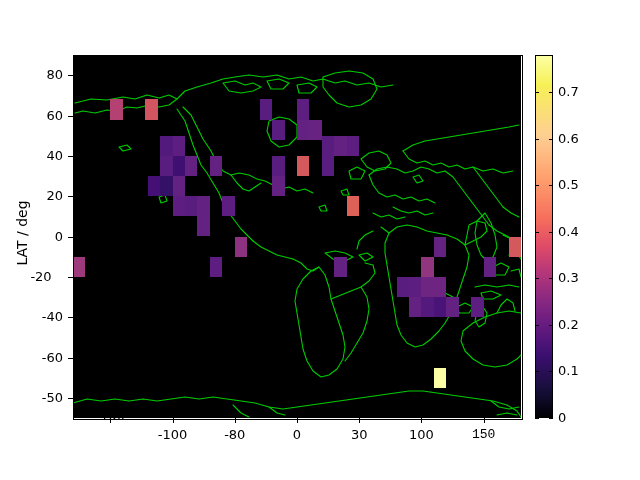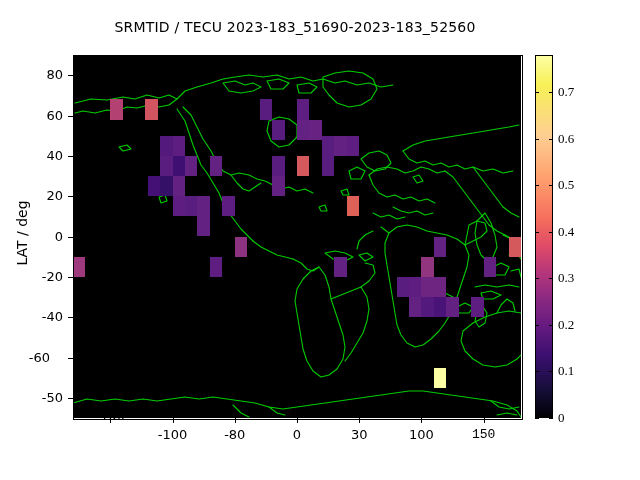--- a/index.html
+++ b/index.html
@@ -64,29 +64,28 @@
       #b5367a 40%,
       #de4968 47%,
       #f66e5c 55%,
       #fe9f6d 66%,
       #fecf92 78%,
       #f7f056 92%,
       #fcffa4 100%);
   }
   .cbtick{position:absolute;width:4px;height:1px;background:#000;}
   .cblab{
-    position:absolute;left:558px;font-size:13px;color:#000;white-space:nowrap;font-family:Liberation Serif, serif;
+    position:absolute;left:558px;font-size:13px;color:#000;white-space:nowrap;
   }
 </style>
 </head>
 <body>
 
 <div id="root">
 
-  <div id="plot-title">SRMTID / TECU 2023-183_51690-2023-183_52560</div>
 
   <div id="map-panel">
     <svg id="coast-svg" viewBox="0 0 448 363" preserveAspectRatio="none">
       <g fill="none" stroke="#00cc00" stroke-width="1.1" stroke-linejoin="round" stroke-linecap="round">
 
         <path d="M2,48 L18,44 L34,45 L50,42 L62,44 L74,40 L86,43 L96,40 L104,44 L96,50 L86,52 L76,50 L64,53 L54,52 L44,56 L34,55 L22,58 L10,56 L2,58"></path>
         <path d="M104,44 L112,36 L124,32 L138,28 L150,24 L162,22 L176,20 L190,22 L204,20 L216,24 L228,22 L240,26 L250,24 L262,28 L272,26 L284,30 L296,28 L308,32 L320,30"></path>
         <path d="M110,52 L118,60 L124,72 L130,84 L138,96 L144,108 L150,116 L158,120 L166,118 L176,120 L184,124 L192,126 L200,130"></path>
         <path d="M104,54 L112,66 L116,78 L120,90 L124,100 L128,110 L134,118 L140,128 L146,138 L150,148 L156,158 L162,166 L168,174 L174,180 L180,186"></path>
         <path d="M180,186 L188,192 L196,196 L204,200 L212,202 L220,204"></path>
@@ -233,25 +232,25 @@
       <div class="ylab" style="left: 19px; top: 67.1667px;">80</div>
       <div class="tick ytick" style="left: 68px; top: 115.5px;"></div>
       <div class="ylab" style="left: 19px; top: 107.5px;">60</div>
       <div class="tick ytick" style="left: 68px; top: 155.833px;"></div>
       <div class="ylab" style="left: 19px; top: 147.833px;">40</div>
       <div class="tick ytick" style="left: 68px; top: 196.167px;"></div>
       <div class="ylab" style="left: 19px; top: 188.167px;">20</div>
       <div class="tick ytick" style="left: 68px; top: 236.5px;"></div>
       <div class="ylab" style="left: 19px; top: 228.5px;">0</div>
       <div class="tick ytick" style="left: 68px; top: 276.833px;"></div>
-      <div class="ylab" style="left: 19px; top: 268.833px;">-20</div>
+      <div class="ylab" style="left: 19px; top: 268.833px; text-align: center;">-20</div>
       <div class="tick ytick" style="left: 68px; top: 317.167px;"></div>
       <div class="ylab" style="left: 19px; top: 309.167px;">-40</div>
       <div class="tick ytick" style="left: 68px; top: 357.5px;"></div>
-      <div class="ylab" style="left: 6px; top: 349.5px;">-60</div>
+      <div class="ylab" style="left: 19px; top: 349.5px;">-60</div>
       <div class="tick ytick" style="left: 68px; top: 397.833px;"></div>
       <div class="ylab" style="left: 19px; top: 389.833px;">-50</div>
     </div>
   <div id="y-axis-title">LAT / deg</div>
 
   <div id="colorbar"></div>
   <div id="colorbar-ticks">
       <div class="cbtick" style="left: 535px; top: 418px;"></div>
       <div class="cbtick" style="left: 549px; top: 418px;"></div>
       <div class="cblab" style="top: 410px;">0</div>

